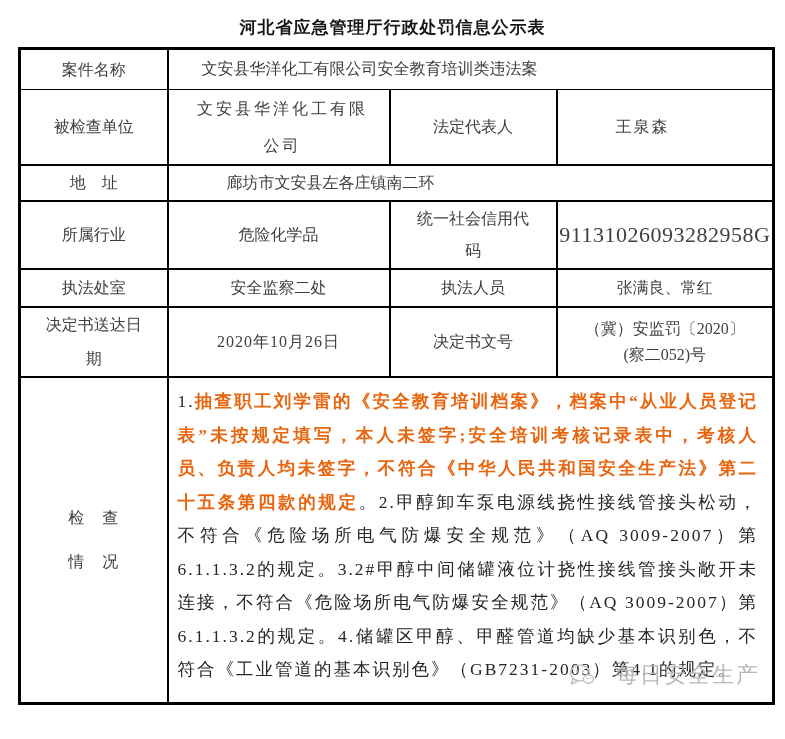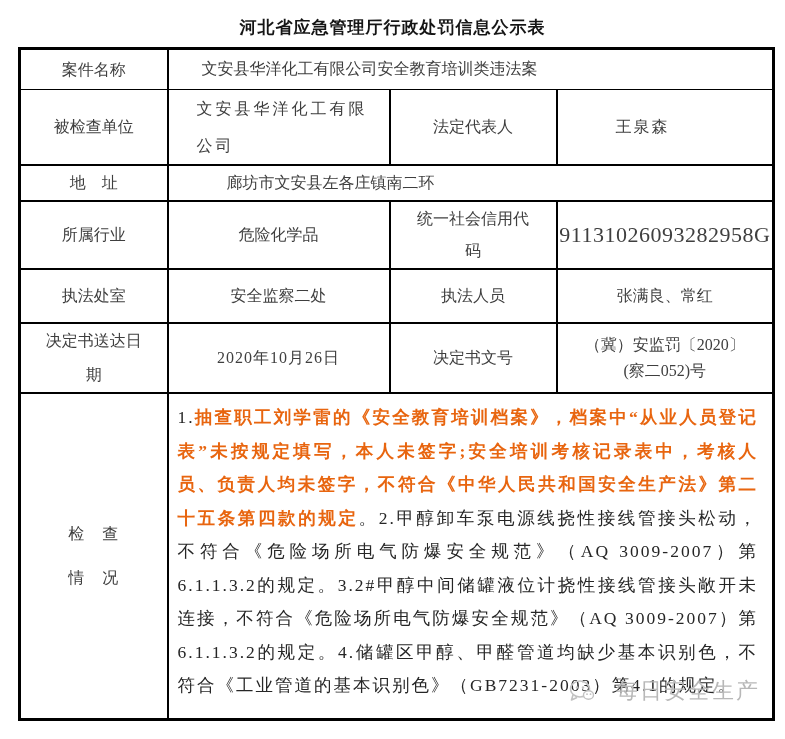--- a/index.html
+++ b/index.html
@@ -44,21 +44,21 @@
   }
   tr.r1 > td { border-bottom: 1px solid #000; }
   tr.r2 > td { border-top: 1px solid #000; }
   td.lab { padding: 0 20px; line-height: 34px; }
   td.lab3 { padding: 0 22px; line-height: 32px; }
   td.prewrap { white-space: pre-line; }
   td.val-left { text-align: left; }
   td.indent60 { padding-left: 33px; }
   td.indent58 { padding-left: 58px; }
   td.company-cell {
-    text-align: left;
+    text-align: center;
     padding-left: 28px;
     padding-right: 20px;
     letter-spacing: 3px;
     line-height: 37px;
   }
   td.name-cell { text-align: left; padding-left: 58px; letter-spacing: 2px; }
   td.code-cell { font-size: 22px; letter-spacing: 0.5px; }
   td.docnum-cell { white-space: pre-line; line-height: 26px; font-size: 16px; }
   td.date-cell { letter-spacing: 1px; }
   td.findings-label { line-height: 44px; letter-spacing: 1px; }
@@ -125,21 +125,21 @@
       <td class="val-left indent58" colspan="3">廊坊市文安县左各庄镇南二环</td>
     </tr>
 
     <tr style="height:68px">
       <td class="lab">所属行业</td>
       <td>危险化学品</td>
       <td class="lab3">统一社会信用代码</td>
       <td class="code-cell">91131026093282958G</td>
     </tr>
 
-    <tr style="height:54px">
+    <tr style="height:38px">
       <td class="lab">执法处室</td>
       <td>安全监察二处</td>
       <td class="lab3">执法人员</td>
       <td>张满良、常红</td>
     </tr>
 
 
     <tr style="height:70px">
       <td class="lab">决定书送达日期</td>
       <td class="date-cell">2020年10月26日</td>

